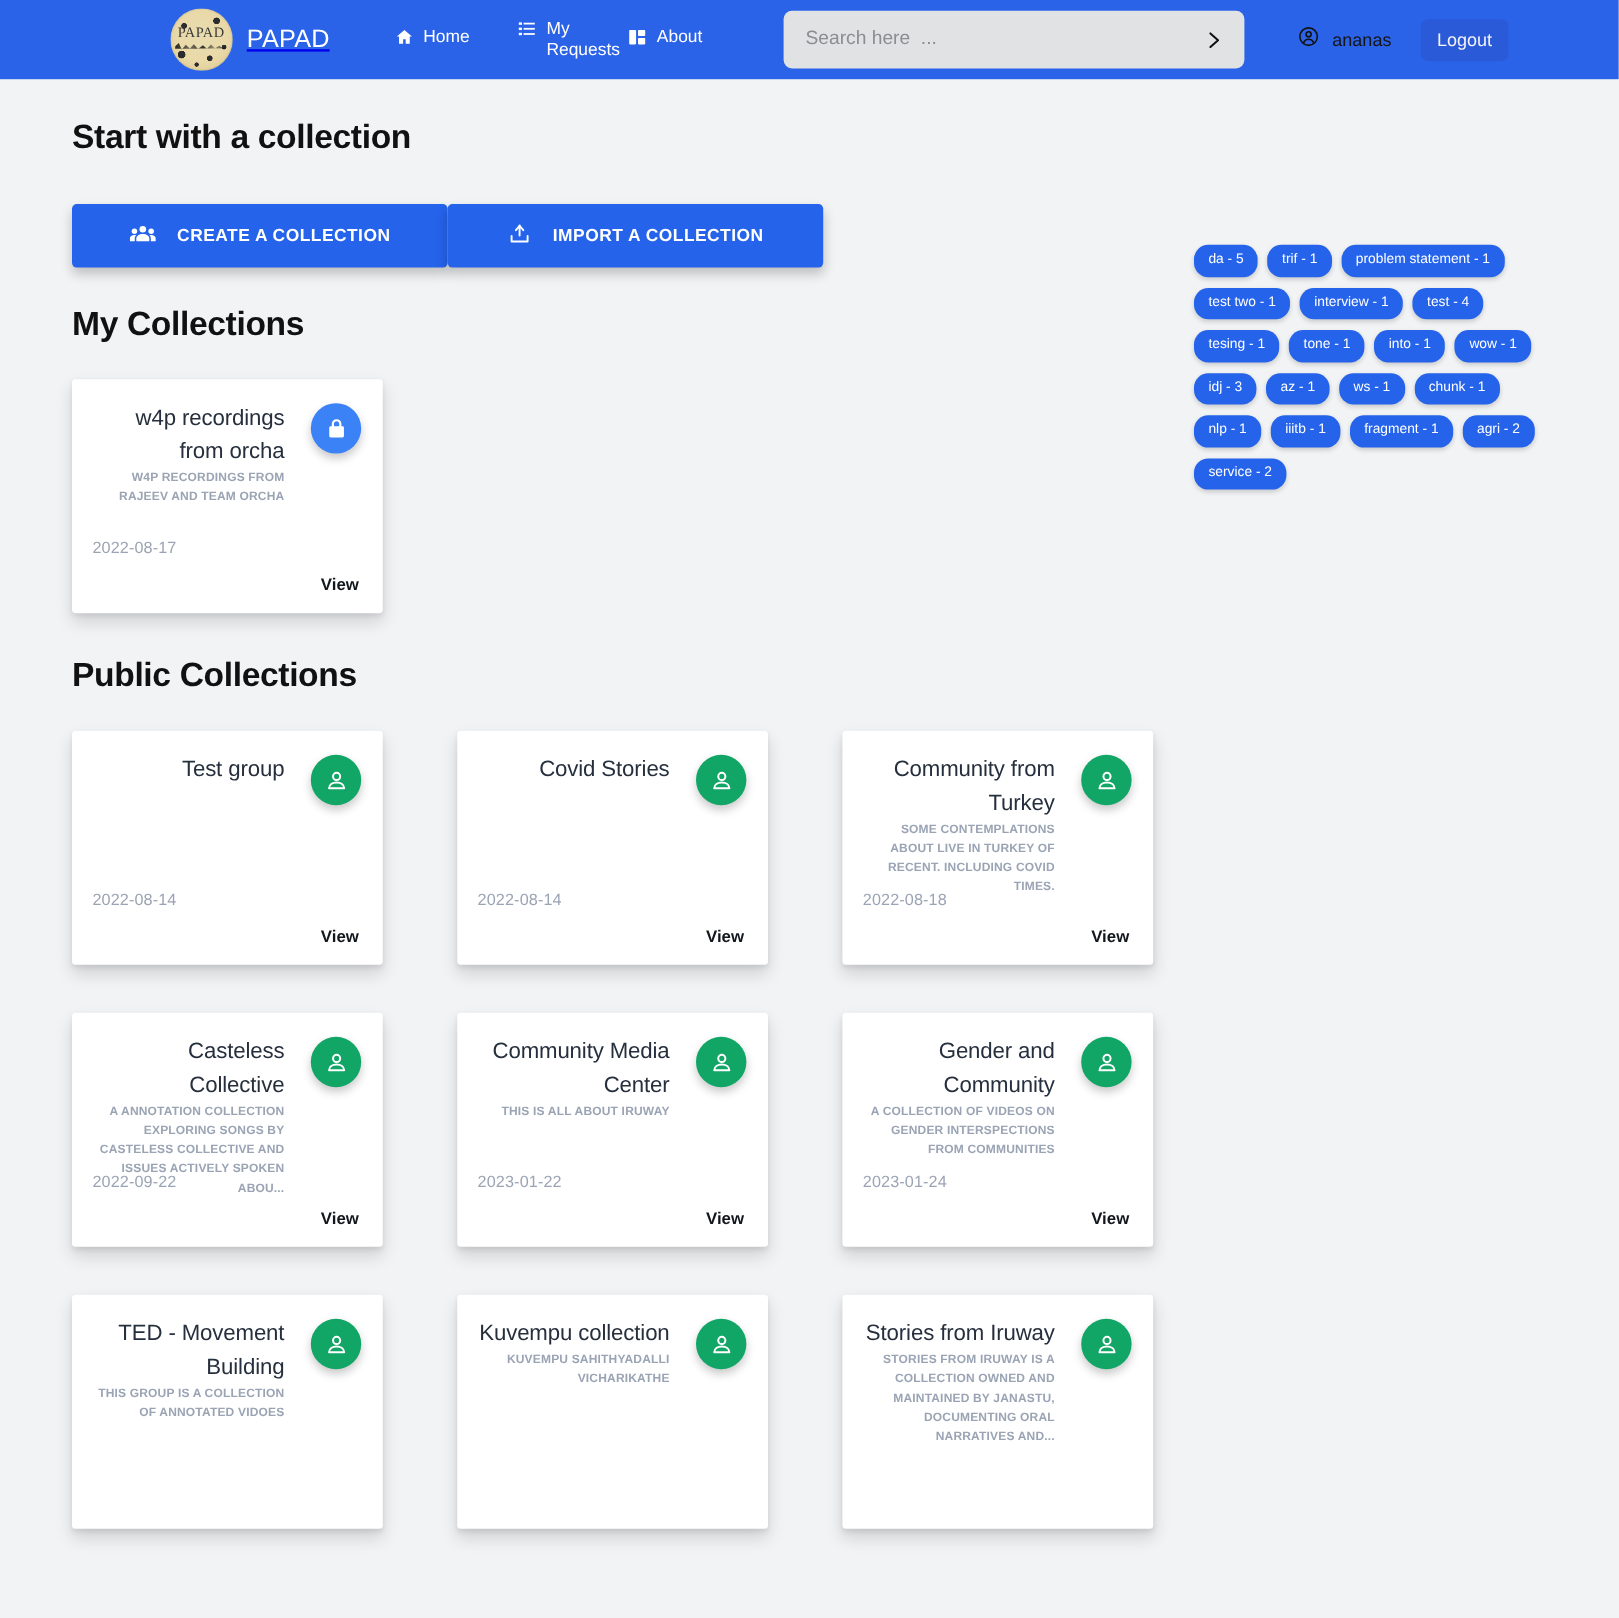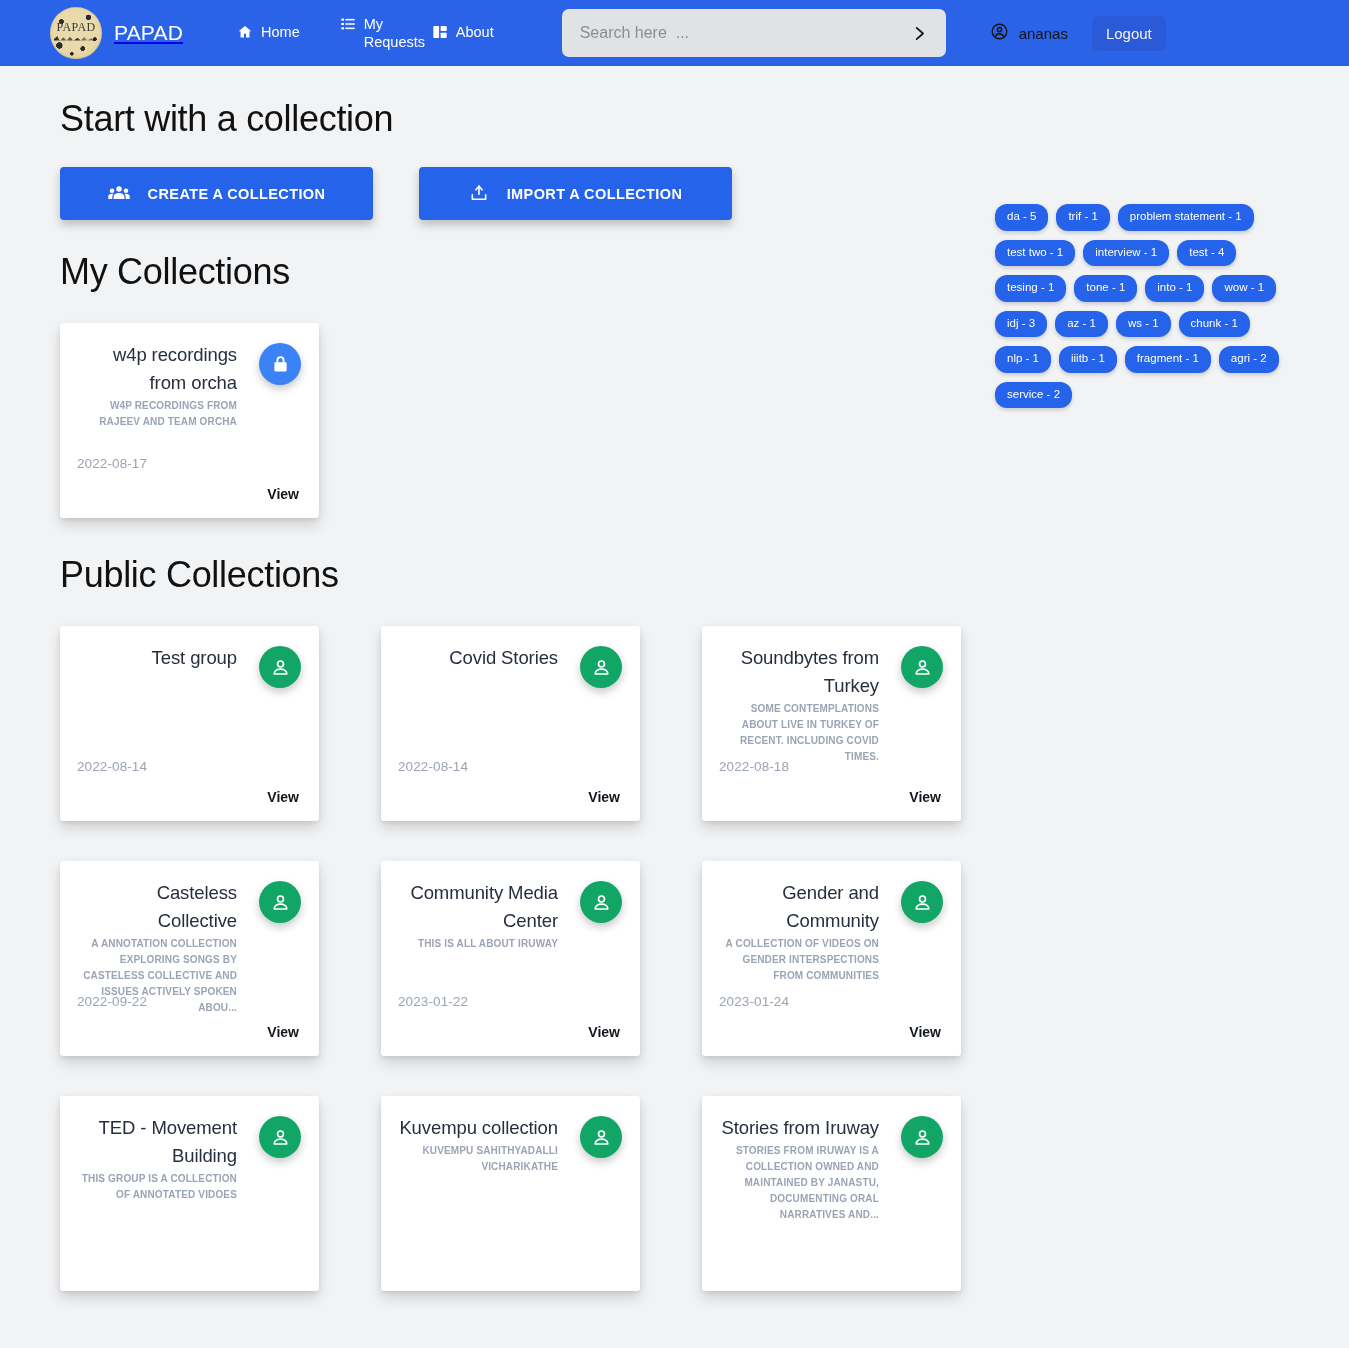--- a/index.html
+++ b/index.html
@@ -12,20 +12,21 @@
     -webkit-font-smoothing:antialiased;
   }
 
   
   .navbar{
     height:66px;width:1349px;
     background:#2b63e8;
     display:flex;align-items:center;
     padding:0 0 0 50px;
     position:relative;
+    justify-content:center;
   }
   .brand{display:flex;align-items:center;gap:12px;}
   .logo{
     width:52px;height:52px;border-radius:50%;
     background:
       radial-gradient(circle at 22% 28%, #2c2c2c 0 2.2px, transparent 2.6px),
       radial-gradient(circle at 74% 20%, #2c2c2c 0 2.6px, transparent 3px),
       radial-gradient(circle at 18% 74%, #2c2c2c 0 3px, transparent 3.4px),
       radial-gradient(circle at 63% 80%, #2c2c2c 0 2.2px, transparent 2.6px),
       radial-gradient(circle at 86% 62%, #2c2c2c 0 1.8px, transparent 2.2px),
@@ -78,27 +79,27 @@
     margin-left:14px;background:#2a5ad8;color:#f4f4f6;border:none;
     font-family:"Liberation Sans", sans-serif;font-size:15px;
     padding:9px 14px;border-radius:6px;cursor:pointer;
   }
 
   
   .page{position:relative;width:1349px;height:1282px;}
   .content{padding:0 0 0 60px;width:980px;}
 
   h2.section{
-    font-size:36px;font-weight:normal;color:#111;letter-spacing:-.3px;
+    font-size:28px;font-weight:bold;color:#111;letter-spacing:-.3px;
   }
   .s-start{padding-top:32px;}
   .s-mycoll{padding-top:31px;}
   .s-public{padding-top:36px;}
 
-  .btnrow{display:flex;gap:46px;margin-top:27px;}
+  .btnrow{display:flex;margin-top:40px;}
   .bigbtn{
     background:#2563eb;color:#fff;border:none;border-radius:4px;
     height:53px;display:flex;align-items:center;justify-content:center;gap:18px;
     font-family:"Liberation Sans", sans-serif;
     font-size:14.5px;font-weight:bold;letter-spacing:.4px;cursor:pointer;
     box-shadow:0 5px 10px rgba(0,0,0,.22);
     padding:0 26px;
   }
   #btn-create{width:313px;}
   #btn-import{width:313px;}
@@ -284,21 +285,21 @@
           <div class="badge person">
             <svg width="21" height="21" viewBox="0 0 24 24" fill="none" stroke="#fff" stroke-width="1.9" stroke-linecap="round" stroke-linejoin="round">
               <circle cx="12" cy="8" r="3.4"></circle>
               <path d="M4.8 19.4c0-3.6 3.2-5.6 7.2-5.6s7.2 2 7.2 5.6z"></path>
             </svg>
           </div>
           <div class="card-date">2022-08-14</div>
           <div class="card-view">View</div>
         </div>
         <div class="card">
-          <div class="card-title">Soundbytes from Turkey</div>
+          <div class="card-title">Community from Turkey</div>
           <div class="card-desc">SOME CONTEMPLATIONS ABOUT LIVE IN TURKEY OF RECENT. INCLUDING COVID TIMES.</div>
           <div class="badge person">
             <svg width="21" height="21" viewBox="0 0 24 24" fill="none" stroke="#fff" stroke-width="1.9" stroke-linecap="round" stroke-linejoin="round">
               <circle cx="12" cy="8" r="3.4"></circle>
               <path d="M4.8 19.4c0-3.6 3.2-5.6 7.2-5.6s7.2 2 7.2 5.6z"></path>
             </svg>
           </div>
           <div class="card-date">2022-08-18</div>
           <div class="card-view">View</div>
         </div>

